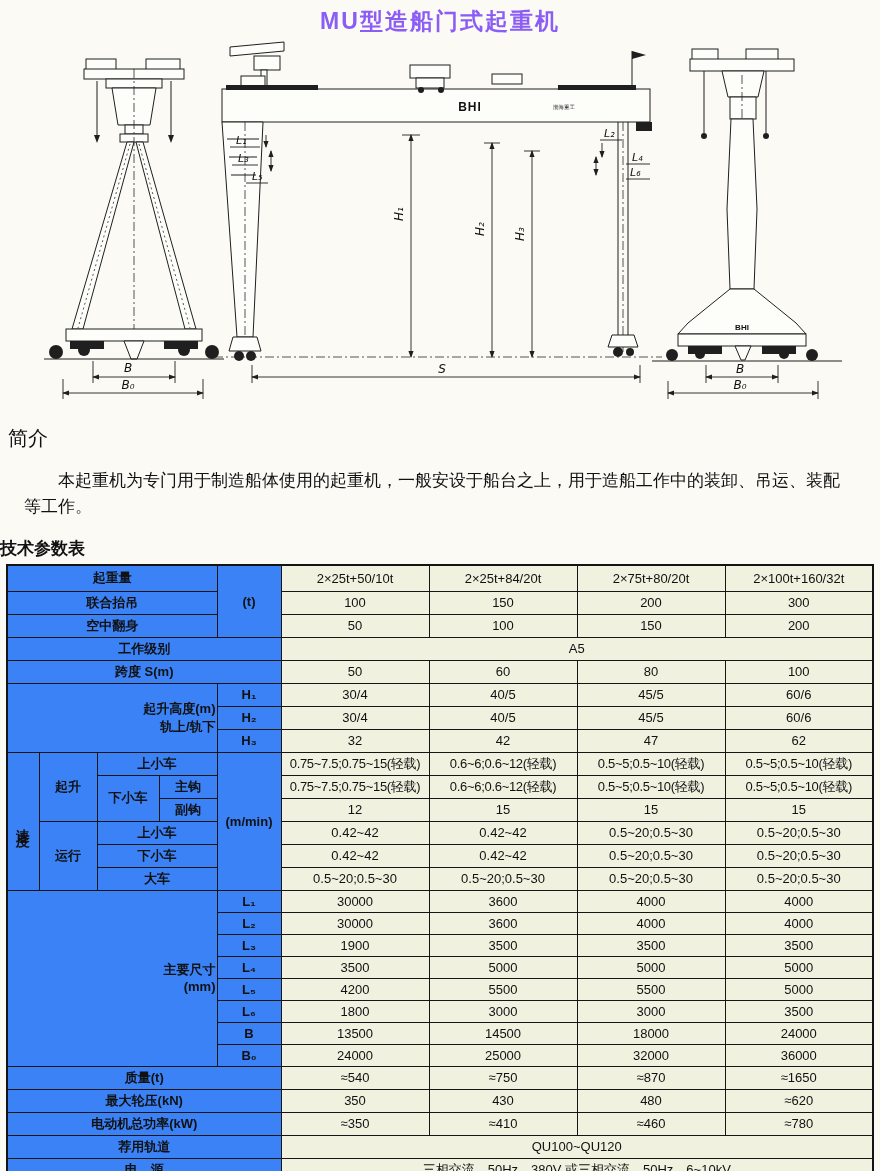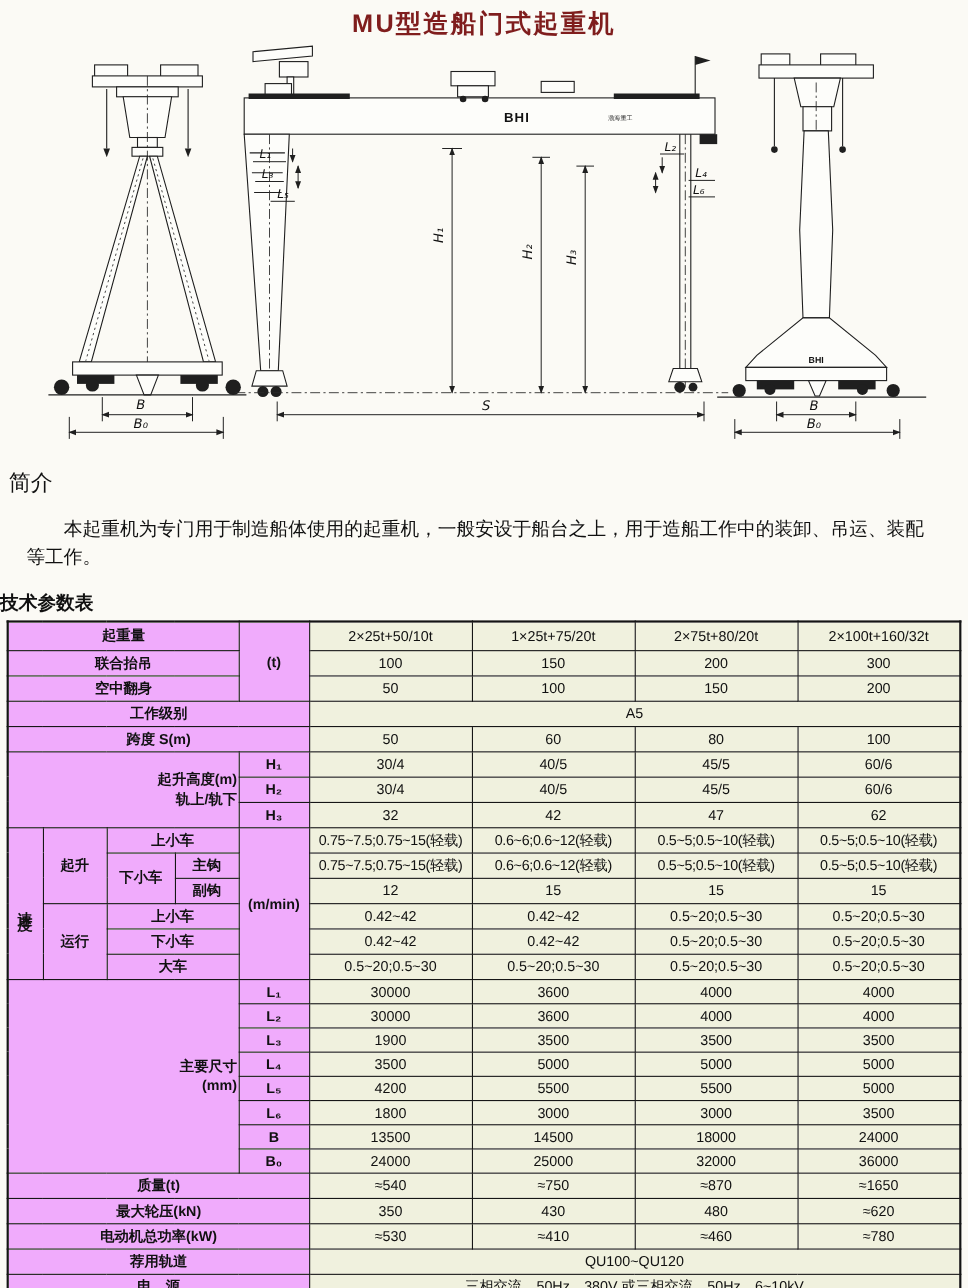--- a/index.html
+++ b/index.html
@@ -11,21 +11,21 @@
     overflow:hidden;
   }
   .page { width:880px; height:1171px; position:relative; }
 
   h1.title {
     margin:6px 0 2px 0;
     text-align:center;
     font-size:23px;
     letter-spacing:2px;
     font-weight:bold;
-    color:#7f1d1d;
+    color:#8b5cf6;
   }
 
   
   svg.draw { display:block; margin:0 auto; }
   .ln  { stroke:#1f1f1f; stroke-width:1; fill:none; }
   .fw  { fill:#fdfdfa; stroke:#1f1f1f; stroke-width:1; }
   .fd  { fill:#1f1f1f; stroke:none; }
   .cl  { stroke:#2a2a2a; stroke-width:.8; stroke-dasharray:9 3 2 3; fill:none; }
   .dot { stroke:#2a2a2a; stroke-width:.8; stroke-dasharray:2 3; fill:none; }
   .dim { stroke:#1f1f1f; stroke-width:.9; fill:none; }
@@ -49,21 +49,21 @@
     border:2px solid #141414;
   }
   table.ptable td {
     border:1px solid #161616;
     text-align:center; vertical-align:middle;
     padding:0 1px;
     font-size:13px;
     height:21px;
     overflow:hidden;
   }
-  td.g { background:#f0abfc; font-weight:bold; font-size:14px; }
+  td.g { background:#3b82f6; font-weight:bold; font-size:14px; }
   td.d { background:#f0f1de; }
   tr.h26 td { height:25px; }
   tr.h22 td { height:22px; }
   td.sm { font-size:11.5px; letter-spacing:-0.3px; }
   td.vtx div.vert {
     writing-mode:vertical-rl; text-orientation:upright;
     margin:0 auto; letter-spacing:4px; font-size:14px;
   }
   td .l2 { line-height:1.35;text-align:right; }
 
@@ -246,21 +246,21 @@
       <col style="width:148px">
         <col style="width:148px">
         <col style="width:148px">
         <col style="width:148px">
     </colgroup>
     <tbody>
       <tr class="h26">
         <td class="g" colspan="4">起重量</td>
         <td class="g" rowspan="3">(t)</td>
         <td class="d">2×25t+50/10t</td>
-        <td class="d">1×25t+75/20t</td>
+        <td class="d">2×25t+84/20t</td>
         <td class="d">2×75t+80/20t</td>
         <td class="d">2×100t+160/32t</td>
       </tr>
       <tr class="h22">
         <td class="g" colspan="4">联合抬吊</td>
         <td class="d">100</td>
         <td class="d">150</td>
         <td class="d">200</td>
         <td class="d">300</td>
       </tr>
@@ -425,21 +425,21 @@
       </tr>
       <tr class="h22">
         <td class="g" colspan="5">最大轮压(kN)</td>
         <td class="d">350</td>
         <td class="d">430</td>
         <td class="d">480</td>
         <td class="d">≈620</td>
       </tr>
       <tr class="h22">
         <td class="g" colspan="5">电动机总功率(kW)</td>
-        <td class="d">≈530</td>
+        <td class="d">≈350</td>
         <td class="d">≈410</td>
         <td class="d">≈460</td>
         <td class="d">≈780</td>
       </tr>
       <tr class="h22">
         <td class="g" colspan="5">荐用轨道</td>
         <td class="d" colspan="4">QU100~QU120</td>
       </tr>
       <tr class="h22">
         <td class="g" colspan="5">电　源</td>

